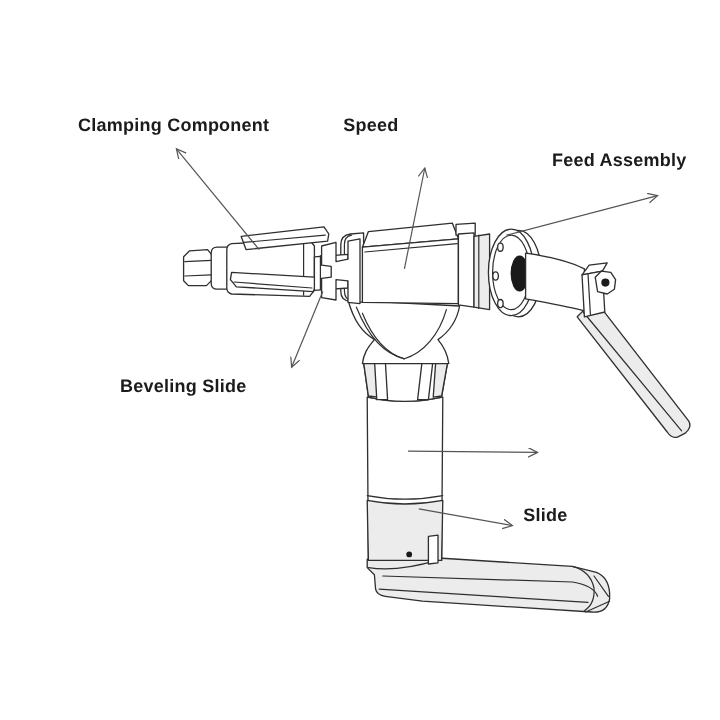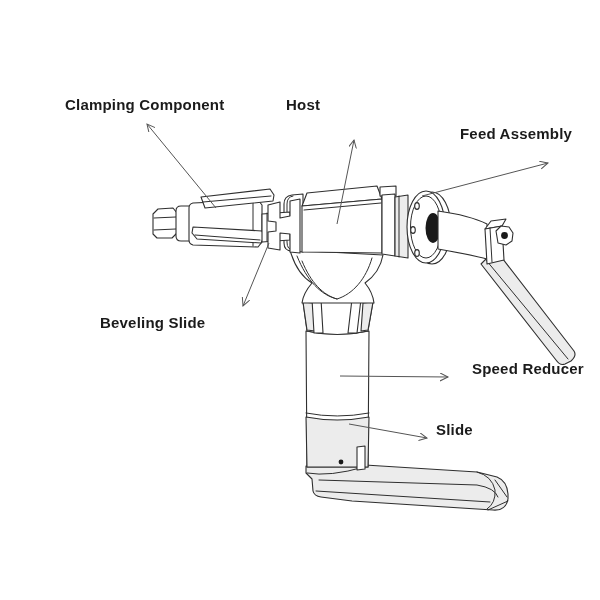--- a/index.html
+++ b/index.html
@@ -124,18 +124,17 @@
       <line class="arrow" x1="176" y1="208" x2="107" y2="124" marker-end="url(#vhead)"></line>
       <line class="arrow" x1="297" y1="224" x2="314" y2="140" marker-end="url(#vhead)"></line>
       <line class="arrow" x1="382" y1="196" x2="508" y2="163" marker-end="url(#vhead)"></line>
       <line class="arrow" x1="229" y1="243" x2="203" y2="306" marker-end="url(#vhead)"></line>
       <line class="arrow" x1="300" y1="376" x2="408" y2="377" marker-end="url(#vhead)"></line>
       <line class="arrow" x1="309" y1="424" x2="387" y2="438" marker-end="url(#vhead)"></line>
     </g>
   </svg>
 
   <div class="lbl" style="left:25px;top:96px">Clamping Component</div>
-  <div class="lbl" style="left:246px;top:96px">Host</div>
+  <div class="lbl" style="left:246px;top:96px">Speed</div>
   <div class="lbl" style="left:60px;top:314px">Beveling Slide</div>
   <div class="lbl" style="left:420px;top:125px">Feed Assembly</div>
-  <div class="lbl" style="left:432px;top:360px">Speed Reducer</div>
   <div class="lbl" style="left:396px;top:421px">Slide</div>
 </div>
 
 </body></html>

